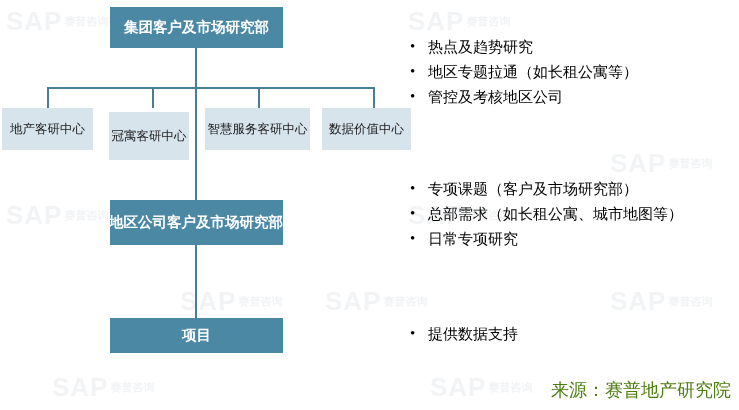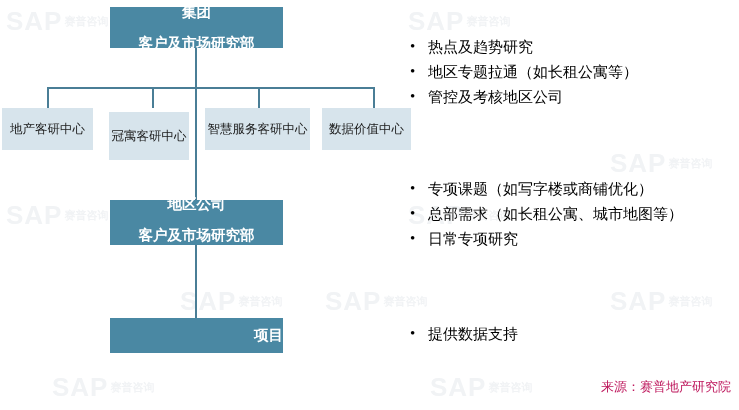--- a/index.html
+++ b/index.html
@@ -43,25 +43,23 @@
     color: #f1f3f5;
     position: relative;
     top: -5px;
   }
 
   
   .node {
     position: absolute;
     box-sizing: border-box;
     display: flex;
-    flex-direction: column;
     align-items: center;
     justify-content: center;
     text-align: center;
-    gap: 12px;
   }
   .node-dark {
     background: #4a88a3;
     color: #ffffff;
     font-weight: 700;
     font-size: 14.5px;
     line-height: 19px;
   }
   .node-light {
     background: #d7e4ec;
@@ -106,22 +104,22 @@
     position: absolute;
     left: 0;
     top: -1px;
     font-size: 15px;
     color: #000000;
   }
 
   
   .source {
     position: absolute;
-    font-size: 13px;
-    color: #be185d;
+    font-size: 18px;
+    color: #4d7c0f;
     white-space: nowrap;
   }
 </style>
 </head>
 <body>
 
 <div id="canvas">
 
   <div class="wm" style="left:6px; top:6px;">
     <span>SAP</span>
@@ -196,32 +194,32 @@
 
   <div class="node node-light" style="left:322px; top:108px; width:89px; height:42px;">
     <span class="node-line">数据价值中心</span>
   </div>
 
   <div class="node node-dark" style="left:110px; top:200px; width:173px; height:45px;justify-content:flex-end;">
     <span class="node-line">地区公司</span>
     <span class="node-line">客户及市场研究部</span>
   </div>
 
-  <div class="node node-dark" style="left:110px; top:318px; width:173px; height:35px;align-items:flex-end;">
+  <div class="node node-dark" style="left:110px; top:318px; width:173px; height:35px;">
     <span class="node-line">项目</span>
   </div>
 
   <ul class="bullets" style="left:410px; top:35px;">
     <li>热点及趋势研究</li>
     <li>地区专题拉通（如长租公寓等）</li>
     <li>管控及考核地区公司</li>
   </ul>
 
   <ul class="bullets" style="left:410px; top:177px;">
-    <li>专项课题（如写字楼或商铺优化）</li>
+    <li>专项课题（客户及市场研究部）</li>
     <li>总部需求（如长租公寓、城市地图等）</li>
     <li>日常专项研究</li>
   </ul>
 
   <ul class="bullets" style="left:410px; top:322px;">
     <li>提供数据支持</li>
   </ul>
 
   <div class="source" style="right:8px; top:378px;">来源：赛普地产研究院</div>
 

